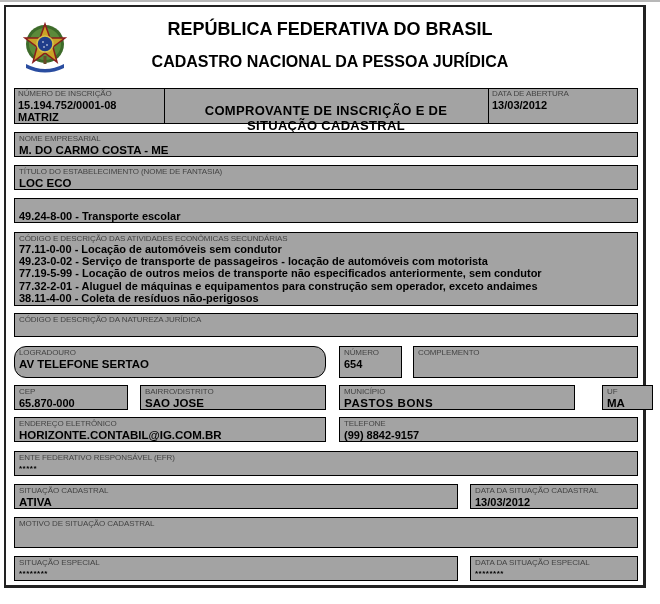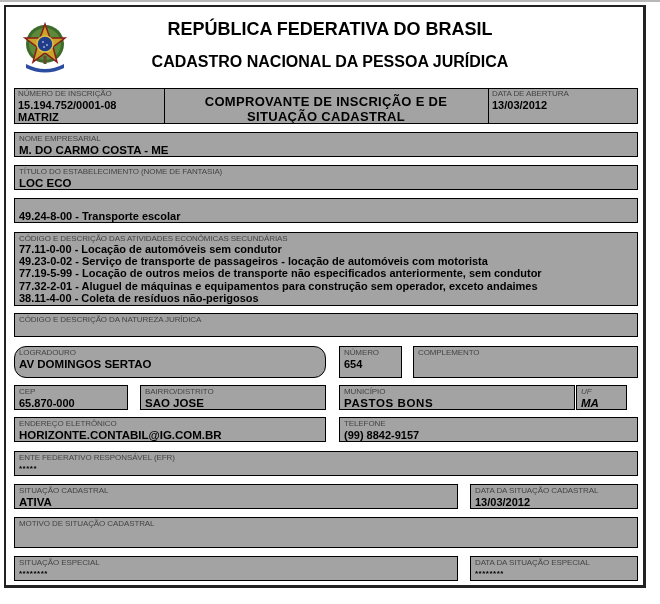--- a/index.html
+++ b/index.html
@@ -5,21 +5,21 @@
   html, body { margin:0; padding:0; background:#ffffff; }
   body { width:660px; height:604px; position:relative; overflow:hidden; font-family:"Liberation Sans", sans-serif; color:#000; }
   .topline { position:absolute; left:0; top:0; width:660px; height:2px; background:#b8b8b8; }
   .frame { position:absolute; left:4px; top:5px; width:642px; height:583px; border:2px solid #222; border-right-width:3px; border-bottom-width:3px; box-sizing:border-box; background:#fff; }
   .box { position:absolute; border:1px solid #000; box-sizing:border-box; background:#a3a3a3; }
   .lbl { position:absolute; left:4px; top:1px; font-size:8px; color:#444; white-space:nowrap; letter-spacing:-0.1px; }
   .val { position:absolute; left:4px; top:11px; font-size:11.5px; font-weight:bold; white-space:nowrap; }
   .small-val { font-size:8px; font-weight:bold; top:12px; letter-spacing:0.5px; }
   .title1 { position:absolute; left:0; width:660px; top:19px; text-align:center; font-size:18px; font-weight:bold; }
   .title2 { position:absolute; left:0; width:660px; top:53px; text-align:center; font-size:16px; font-weight:bold; }
-  .comp { position:absolute; left:164px; top:92px; width:324px; height:36px; text-align:center; font-size:13px; font-weight:bold; line-height:15px; padding-top:2px; box-sizing:border-box; letter-spacing:0.3px; }
+  .comp { position:absolute; left:164px; top:101px; width:324px; height:36px; text-align:center; font-size:13px; font-weight:bold; line-height:15px; padding-top:2px; box-sizing:border-box; letter-spacing:0.3px; }
   .vdiv { position:absolute; top:88px; width:1px; height:36px; background:#000; }
   .sec-lines { position:absolute; left:4px; top:10px; font-size:11px; font-weight:bold; line-height:12.2px; white-space:nowrap; }
   .crest { position:absolute; left:20px; top:20px; width:50px; height:54px; }
 </style>
 </head>
 <body>
 
 <div class="topline"></div>
 <div class="frame"></div>
 
@@ -79,21 +79,21 @@
     <div>38.11-4-00 - Coleta de resíduos não-perigosos</div>
   </div>
 </div>
 
 <div class="box" style="left:14px; top:313px; width:624px; height:24px;">
   <span class="lbl">CÓDIGO E DESCRIÇÃO DA NATUREZA JURÍDICA</span>
 </div>
 
 <div class="box" style="left:14px; top:346px; width:312px; height:32px;border-radius:12px;">
   <span class="lbl">LOGRADOURO</span>
-  <span class="val">AV DOMINGOS SERTAO</span>
+  <span class="val">AV TELEFONE SERTAO</span>
 </div>
 <div class="box" style="left:339px; top:346px; width:63px; height:32px;">
   <span class="lbl">NÚMERO</span>
   <span class="val" style="font-size:11px;">654</span>
 </div>
 <div class="box" style="left:413px; top:346px; width:225px; height:32px;">
   <span class="lbl">COMPLEMENTO</span>
   <span class="val"></span>
 </div>
 
@@ -102,21 +102,21 @@
   <span class="val" style="font-size:11px;">65.870-000</span>
 </div>
 <div class="box" style="left:140px; top:385px; width:186px; height:25px;">
   <span class="lbl">BAIRRO/DISTRITO</span>
   <span class="val">SAO JOSE</span>
 </div>
 <div class="box" style="left:339px; top:385px; width:236px; height:25px;">
   <span class="lbl">MUNICÍPIO</span>
   <span class="val" style="letter-spacing:0.6px;">PASTOS BONS</span>
 </div>
-<div class="box" style="left:576px; top:385px; width:51px; height:25px;font-style:italic;">
+<div class="box" style="left:602px; top:385px; width:51px; height:25px;">
   <span class="lbl">UF</span>
   <span class="val">MA</span>
 </div>
 
 <div class="box" style="left:14px; top:417px; width:312px; height:25px;">
   <span class="lbl">ENDEREÇO ELETRÔNICO</span>
   <span class="val">HORIZONTE.CONTABIL@IG.COM.BR</span>
 </div>
 <div class="box" style="left:339px; top:417px; width:299px; height:25px;">
   <span class="lbl">TELEFONE</span>

